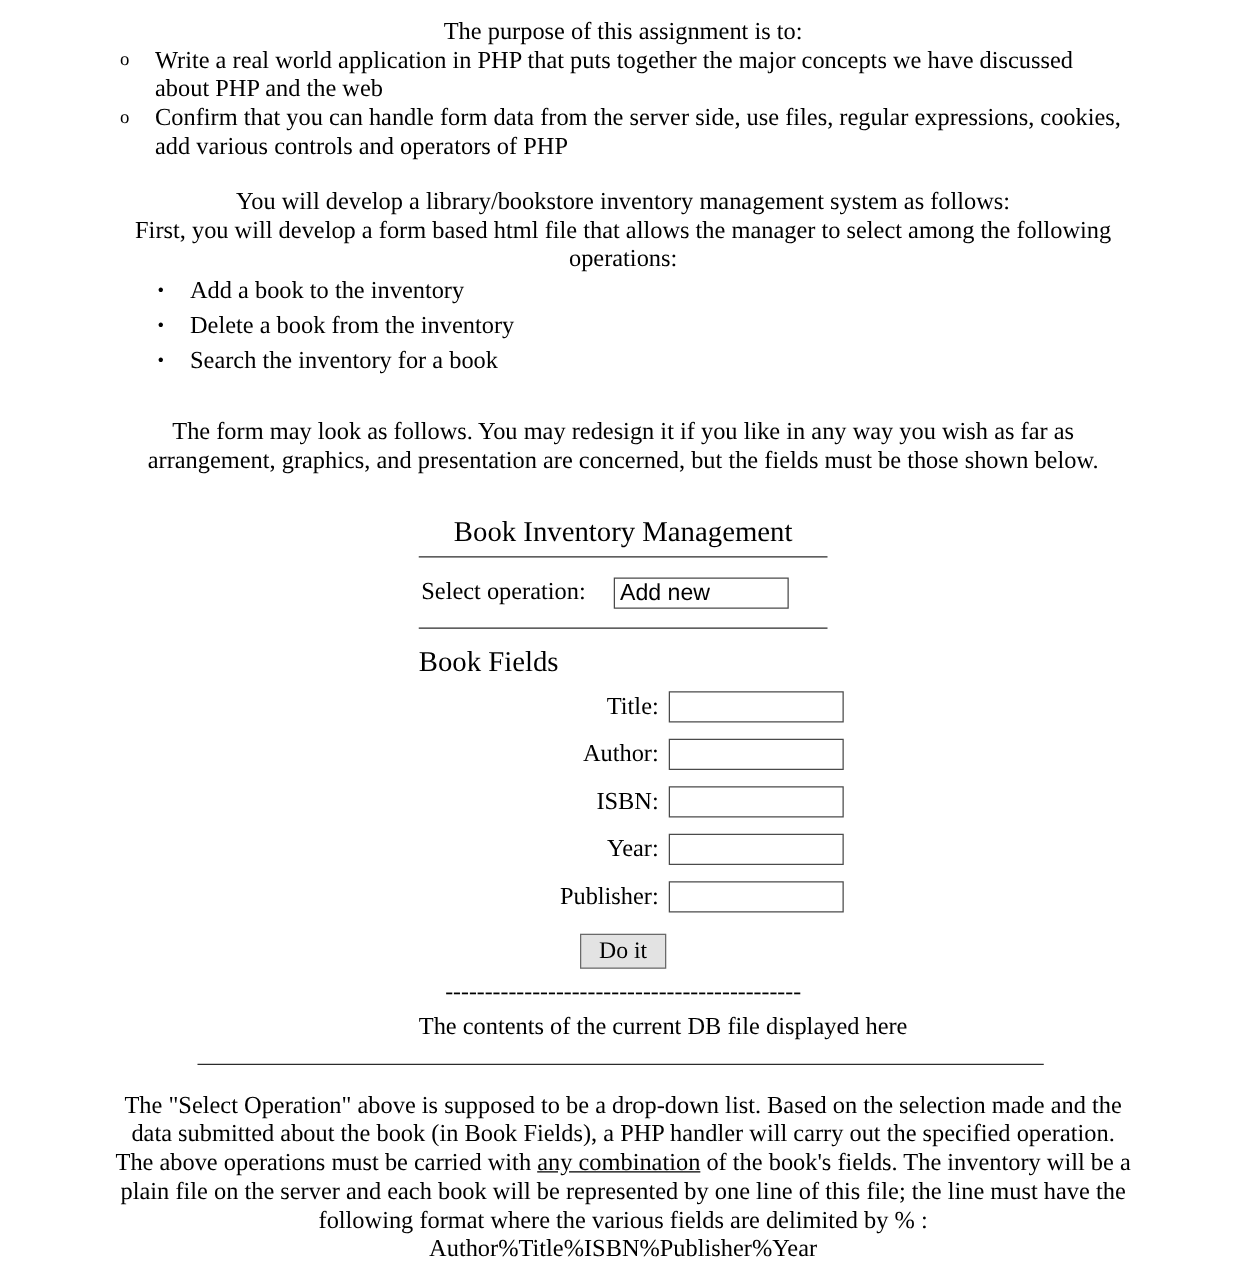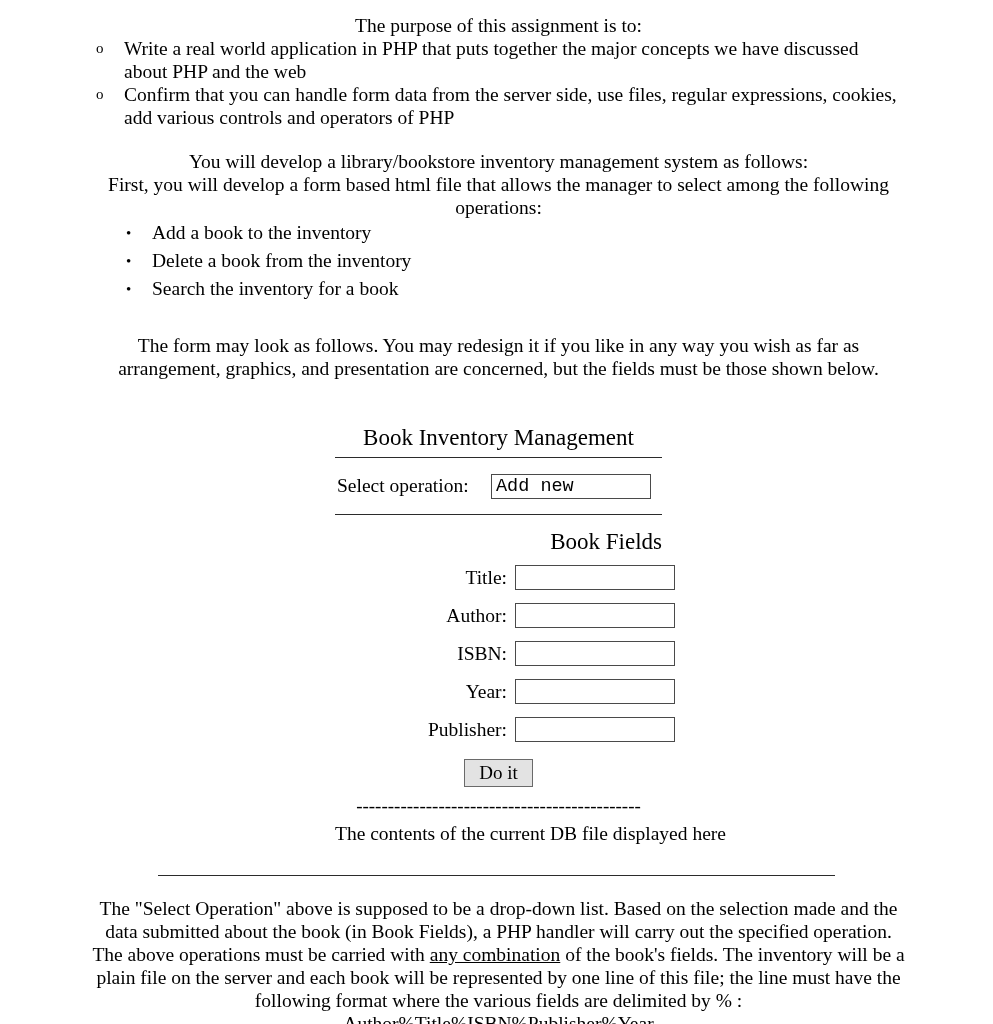--- a/index.html
+++ b/index.html
@@ -69,21 +69,21 @@
     position: absolute;
     left: 34px;
     top: 0;
     font-size: 15px;
     line-height: 28px;
   }
 
   
   .form-mock {
     width: 327px;
-    margin: 12px auto;
+    margin: 0 auto;
     position: relative;
   }
   .form-title {
     text-align: center;
     font-size: 23px;
     line-height: 30px;
     margin: 0;
     padding-bottom: 4px;
   }
   .rule {
@@ -99,38 +99,38 @@
     height: 56px;
   }
   .select-label {
     font-size: 19.5px;
     width: 156px;
     text-align: left;
     padding-left: 2px;
     box-sizing: border-box;
   }
   .textbox {
-    width: 160px;
+    width: 140px;
     height: 25px;
     border: 1.4px solid #4a4a4a;
     background: #ffffff;
     box-sizing: border-box;
-    font-family: Liberation Mono, monospace;
+    font-family: Liberation Sans, sans-serif;
     font-size: 18.5px;
     line-height: 23px;
     padding: 0 4px;
     color: #000;
     display: block;
   }
   .select-box {
     display: flex;
     align-items: center;
   }
   .fields-title {
-    text-align: right;
+    text-align: left;
     font-size: 23px;
     line-height: 30px;
     margin: 0;
     padding-top: 12px;
     padding-bottom: 8px;
   }
   .field-row {
     display: flex;
     align-items: flex-end;
     justify-content: flex-end;

